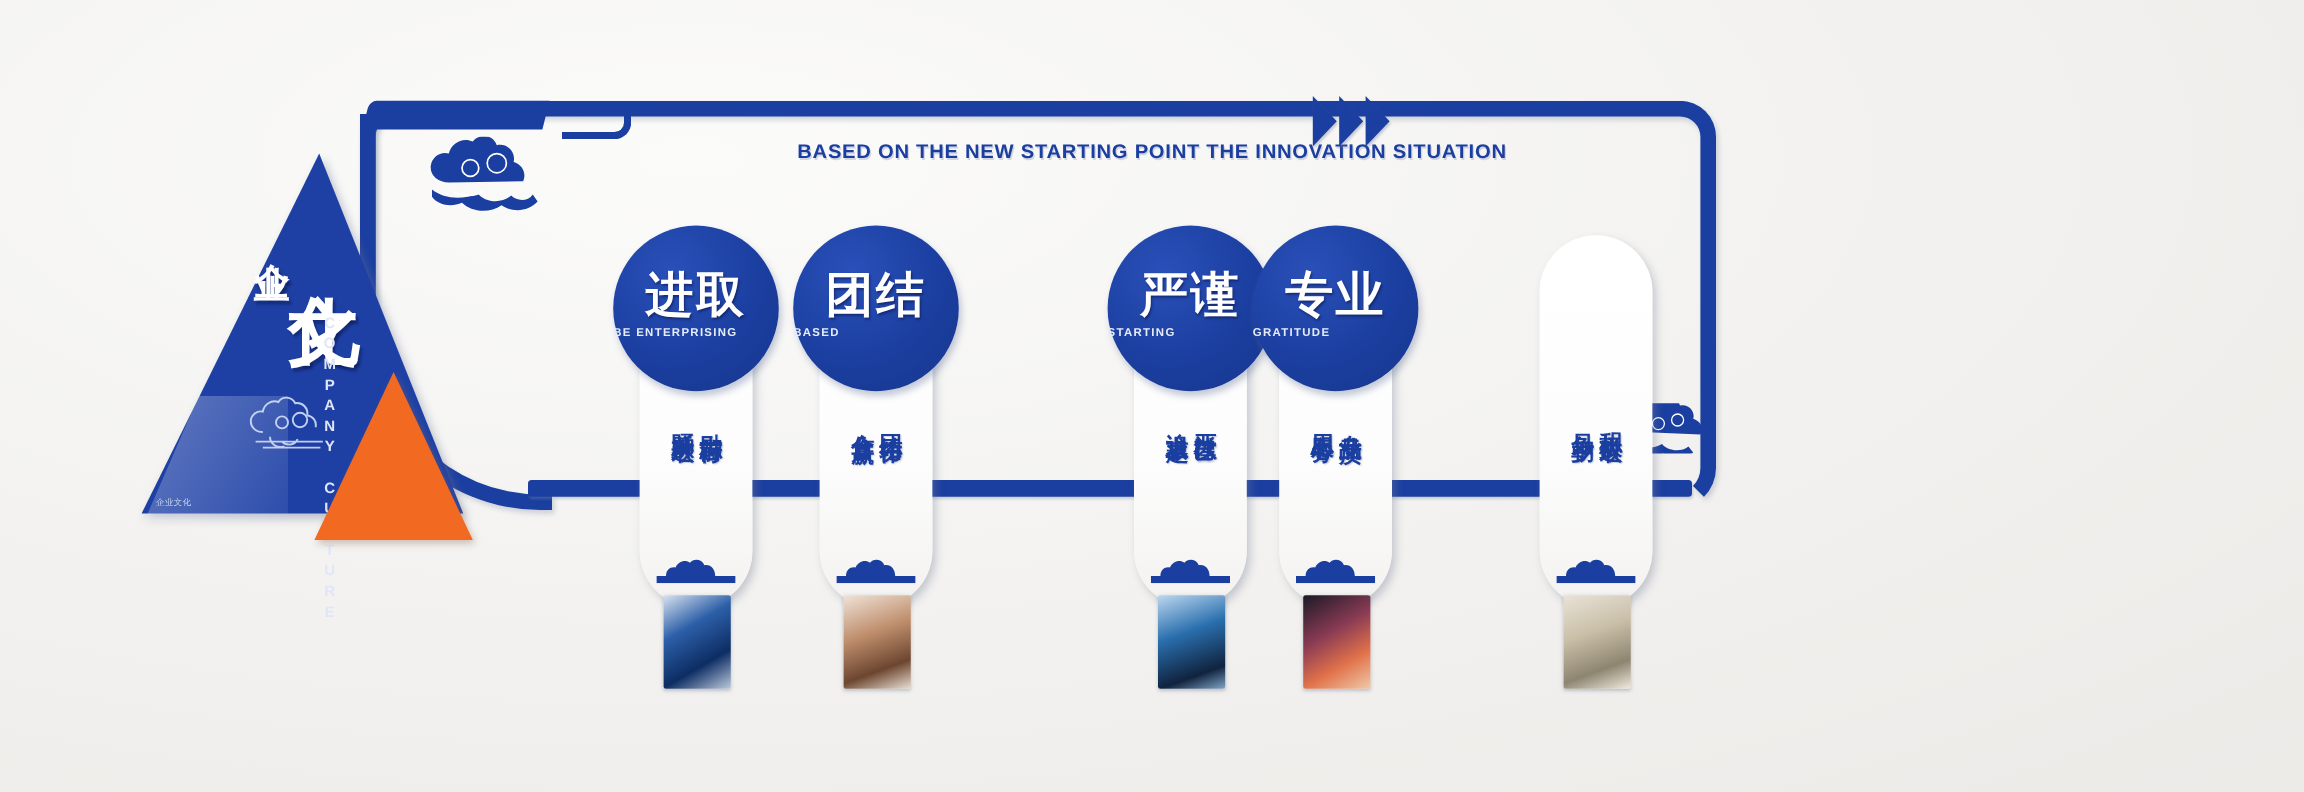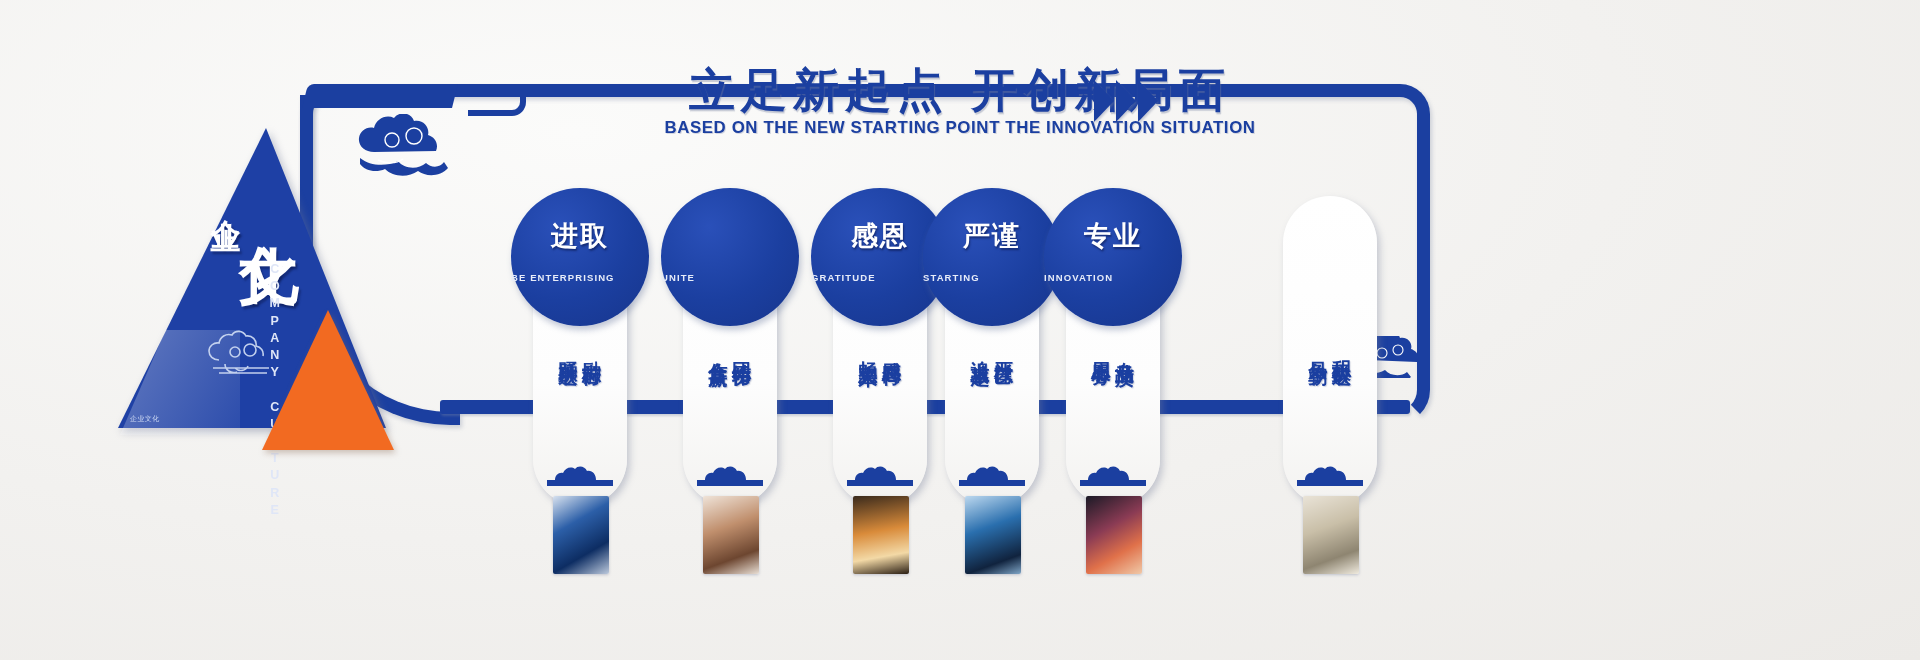--- a/index.html
+++ b/index.html
@@ -145,21 +145,21 @@
     box-shadow:3px 4px 7px rgba(120,130,155,.38);
   }
   .badge{
     position:absolute;left:-22px;top:-8px;
     width:138px;height:138px;border-radius:50%;
     background:radial-gradient(circle at 35% 28%, #2a50b9 0%, #1b3fa0 55%, #17358c 100%);
     box-shadow:2px 4px 6px rgba(110,125,160,.42);
   }
   .badge-cn{
     position:absolute;left:0;top:30px;width:100%;
-    text-align:center;color:#fff;font-weight:bold;font-size:27px;
+    text-align:center;color:#fff;font-weight:bold;font-size:40px;
     letter-spacing:2px;
     font-family:"DejaVu Sans","Liberation Sans",sans-serif;
     text-shadow:1px 2px 2px rgba(10,20,70,.55);
   }
   .badge-en{
     position:absolute;left:0;top:84px;width:100%;
     text-align:left;color:#e7ecf9;font-size:9.5px;font-weight:bold;
     letter-spacing:1.1px;
   }
   .card-vtexts{
@@ -234,21 +234,20 @@
       <path d="M16 24c-7 0-12-5-11-11 1-5 7-9 12-7 2-7 10-10 16-7 4-5 13-4 15 3 7-2 13 5 11 11 6 2 9 7 6 13z"></path>
       <path d="M4 32c8 6 20 7 29 2 5 6 16 7 22 2l4 5c-7 6-18 6-25 1-9 5-21 4-27-3z"></path>
     </g>
     <g fill="none" stroke="#ffffff" stroke-width="1.1">
       <circle cx="30" cy="17" r="5"></circle>
         <circle cx="46" cy="14" r="5"></circle>
     </g>
   </svg>
 
   <div id="header-block">
-    <div id="title-cn">立足新起点  开创新局面</div>
     <div id="title-en">BASED ON THE NEW STARTING POINT  THE INNOVATION SITUATION</div>
   </div>
   <div class="chev" id="chev1"></div>
   <div class="chev" id="chev2"></div>
   <div class="chev" id="chev3"></div>
 
   <div id="cards"></div>
 
 <div class="card" style="left: 533px;">
       <div class="badge">
@@ -259,63 +258,50 @@
         <div class="vtext vline">励志前行</div>
         <div class="vtext vline">踊跃进取</div>
       </div>
       <div class="card-cloud"><svg viewBox="0 0 66 22">
           <path fill="#1b3fa0" d="M0 22V16h8c0-5 4-8 8-7 2-5 8-7 12-4 3-4 10-3 12 2 5-1 9 3 9 9h17v6z"></path>
         </svg></div>
       <div class="photo ph1"></div>
     </div>
     <div class="card" style="left: 683px;">
       <div class="badge">
-        <div class="badge-en">UNITE</div>
+        <div class="badge-cn">团结</div>
+        <div class="badge-en">BASED</div>
       </div>
       <div class="card-vtexts">
         <div class="vtext vline">团结协作</div>
         <div class="vtext vline">合作共赢</div>
       </div>
       <div class="card-cloud"><svg viewBox="0 0 66 22">
           <path fill="#1b3fa0" d="M0 22V16h8c0-5 4-8 8-7 2-5 8-7 12-4 3-4 10-3 12 2 5-1 9 3 9 9h17v6z"></path>
         </svg></div>
       <div class="photo ph2"></div>
-    </div>
-    <div class="card" style="left: 833px;">
-      <div class="badge">
-        <div class="badge-cn">感恩</div>
-        <div class="badge-en">GRATITUDE</div>
-      </div>
-      <div class="card-vtexts">
-        <div class="vtext vline">感恩同行</div>
-        <div class="vtext vline">畅想未来</div>
-      </div>
-      <div class="card-cloud"><svg viewBox="0 0 66 22">
-          <path fill="#1b3fa0" d="M0 22V16h8c0-5 4-8 8-7 2-5 8-7 12-4 3-4 10-3 12 2 5-1 9 3 9 9h17v6z"></path>
-        </svg></div>
-      <div class="photo ph3"></div>
     </div>
     <div class="card" style="left: 945px;">
       <div class="badge">
         <div class="badge-cn">严谨</div>
         <div class="badge-en">STARTING</div>
       </div>
       <div class="card-vtexts">
         <div class="vtext vline">严以律己</div>
         <div class="vtext vline">追求卓越</div>
       </div>
       <div class="card-cloud"><svg viewBox="0 0 66 22">
           <path fill="#1b3fa0" d="M0 22V16h8c0-5 4-8 8-7 2-5 8-7 12-4 3-4 10-3 12 2 5-1 9 3 9 9h17v6z"></path>
         </svg></div>
       <div class="photo ph4"></div>
     </div>
     <div class="card" style="left: 1066px;">
       <div class="badge">
         <div class="badge-cn">专业</div>
-        <div class="badge-en">INNOVATION</div>
+        <div class="badge-en">GRATITUDE</div>
       </div>
       <div class="card-vtexts">
         <div class="vtext vline">专业品质</div>
         <div class="vtext vline">用心服务</div>
       </div>
       <div class="card-cloud"><svg viewBox="0 0 66 22">
           <path fill="#1b3fa0" d="M0 22V16h8c0-5 4-8 8-7 2-5 8-7 12-4 3-4 10-3 12 2 5-1 9 3 9 9h17v6z"></path>
         </svg></div>
       <div class="photo ph5"></div>
     </div>

